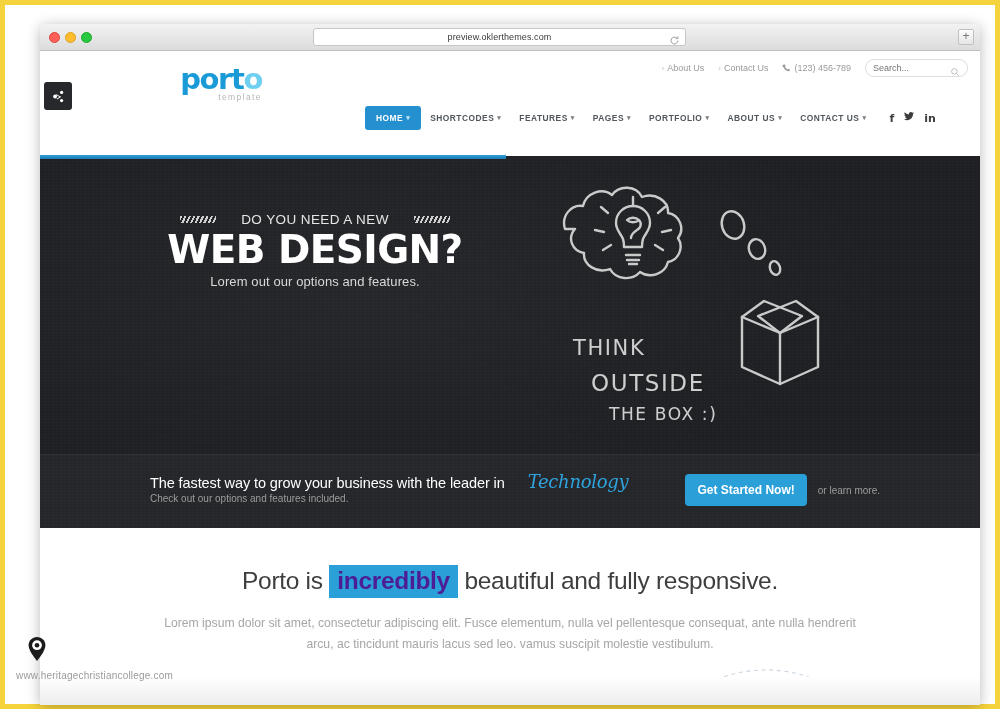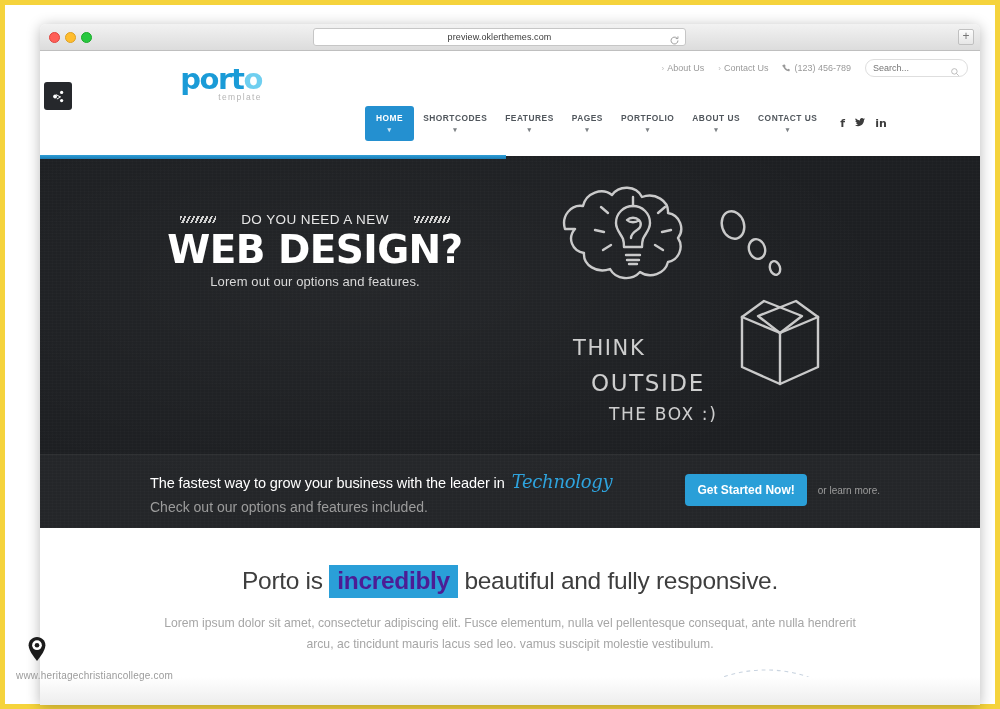--- a/index.html
+++ b/index.html
@@ -136,21 +136,20 @@
   .mainnav {
     position: absolute; left: 325px; top: 55px;
     display: flex; align-items: center; gap: 0px;
   }
   .nav-item {
     font-size: 8.4px; font-weight: 700; color: #50565c;
     letter-spacing: .5px; padding: 6px 9px;
     text-decoration: none; white-space: nowrap;
     display: flex; align-items: center; gap: 3px;
     border-radius: 3px;
-    flex-direction: column;
   }
   .nav-item.active { background: #2490d0; color: #ffffff; padding: 7px 11px; }
   .nav-item .c { font-size: 7px; opacity: .75; }
   .social {
     display: flex; align-items: center; gap: 9px; margin-left: 14px;
   }
   .social span {
     font-size: 11px; color: #3c3c3c; font-weight: 700;
     font-family: "DejaVu Sans", sans-serif;
   }
@@ -199,28 +198,28 @@
   
   .cta-band {
     position: absolute; left: 0; right: 0; bottom: 0;
     height: 74px;
     background: rgba(255,255,255,0.035);
     border-top: 1px solid rgba(255,255,255,0.05);
   }
   .cta-text { position: absolute; left: 110px; top: 16px; }
   .cta-line1 {
     font-size: 14.5px; color: #ffffff; letter-spacing: -.1px;
-    display: flex; align-items: baseline; gap: 7px;
+    display: flex; align-items: baseline; gap: 23px;
   }
   .cta-script {
     font-family: "DejaVu Serif", serif;
     font-style: italic; font-size: 18px; color: #2ea3dd;
     letter-spacing: -.3px;
   }
-  .cta-line2 { font-size: 14px; color: #9c9c9c; margin-top: 7px; }
+  .cta-line2 { font-size: 10px; color: #9c9c9c; margin-top: 1px; }
   .cta-actions {
     position: absolute; right: 100px; top: 19px;
     display: flex; align-items: center; gap: 11px;
   }
   .btn-primary {
     background: #2a9fd8; color: #ffffff;
     font-size: 12px; font-weight: 700;
     padding: 9px 12px; border: 0; border-radius: 4px;
     font-family: "Liberation Sans", sans-serif;
     cursor: pointer;

